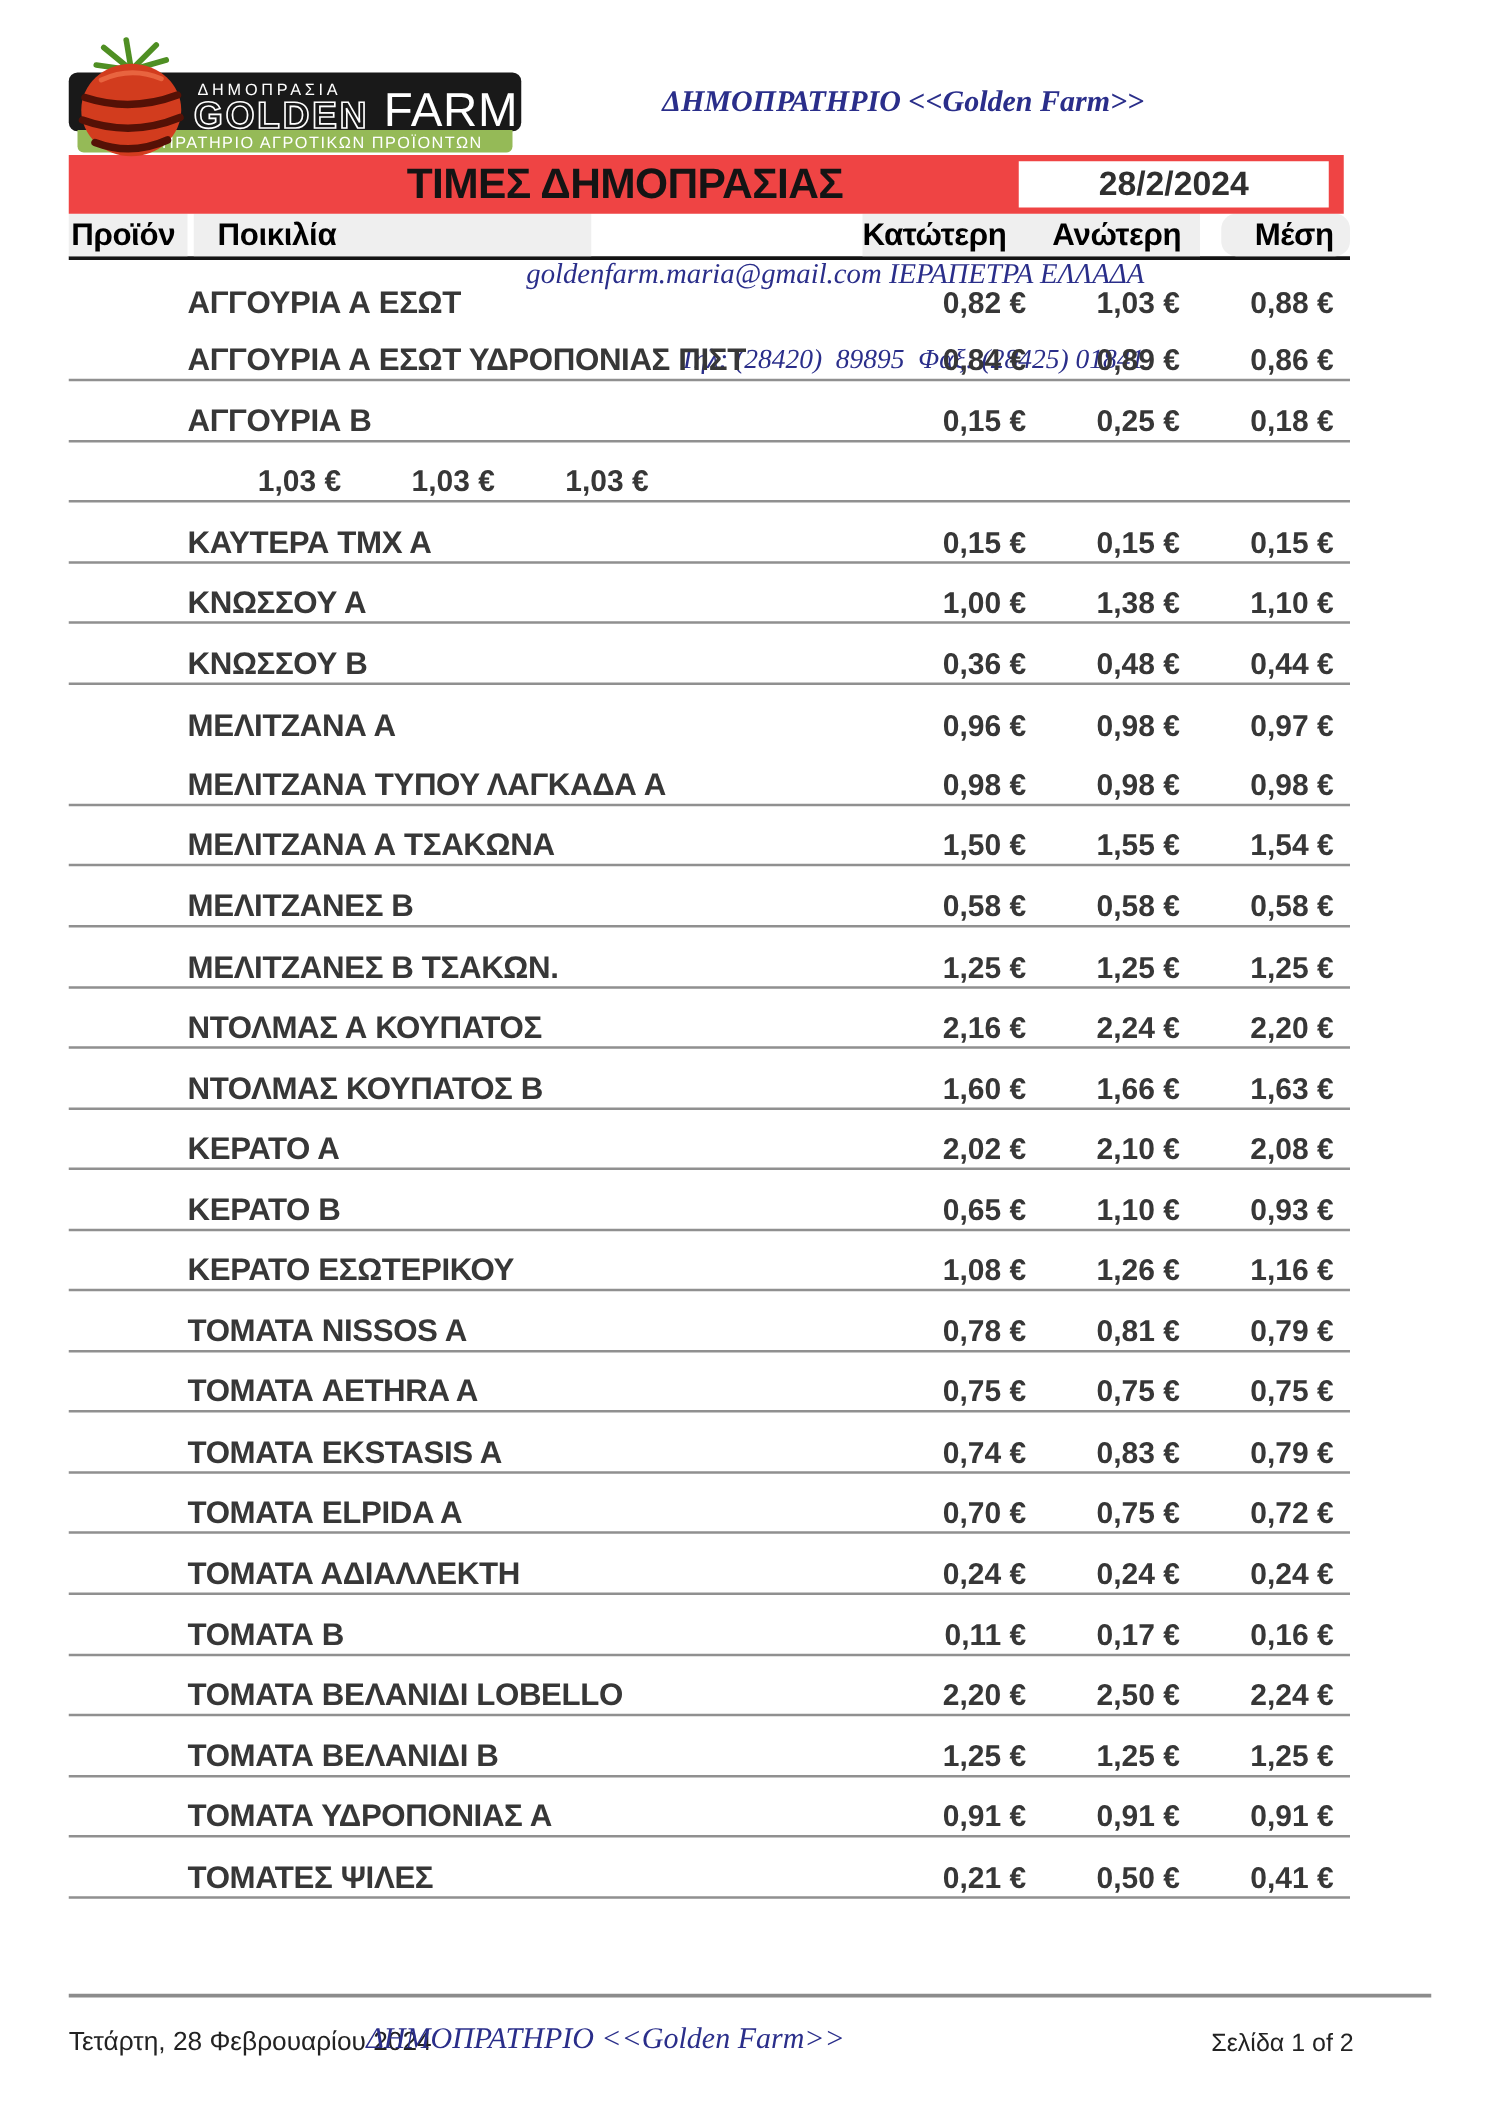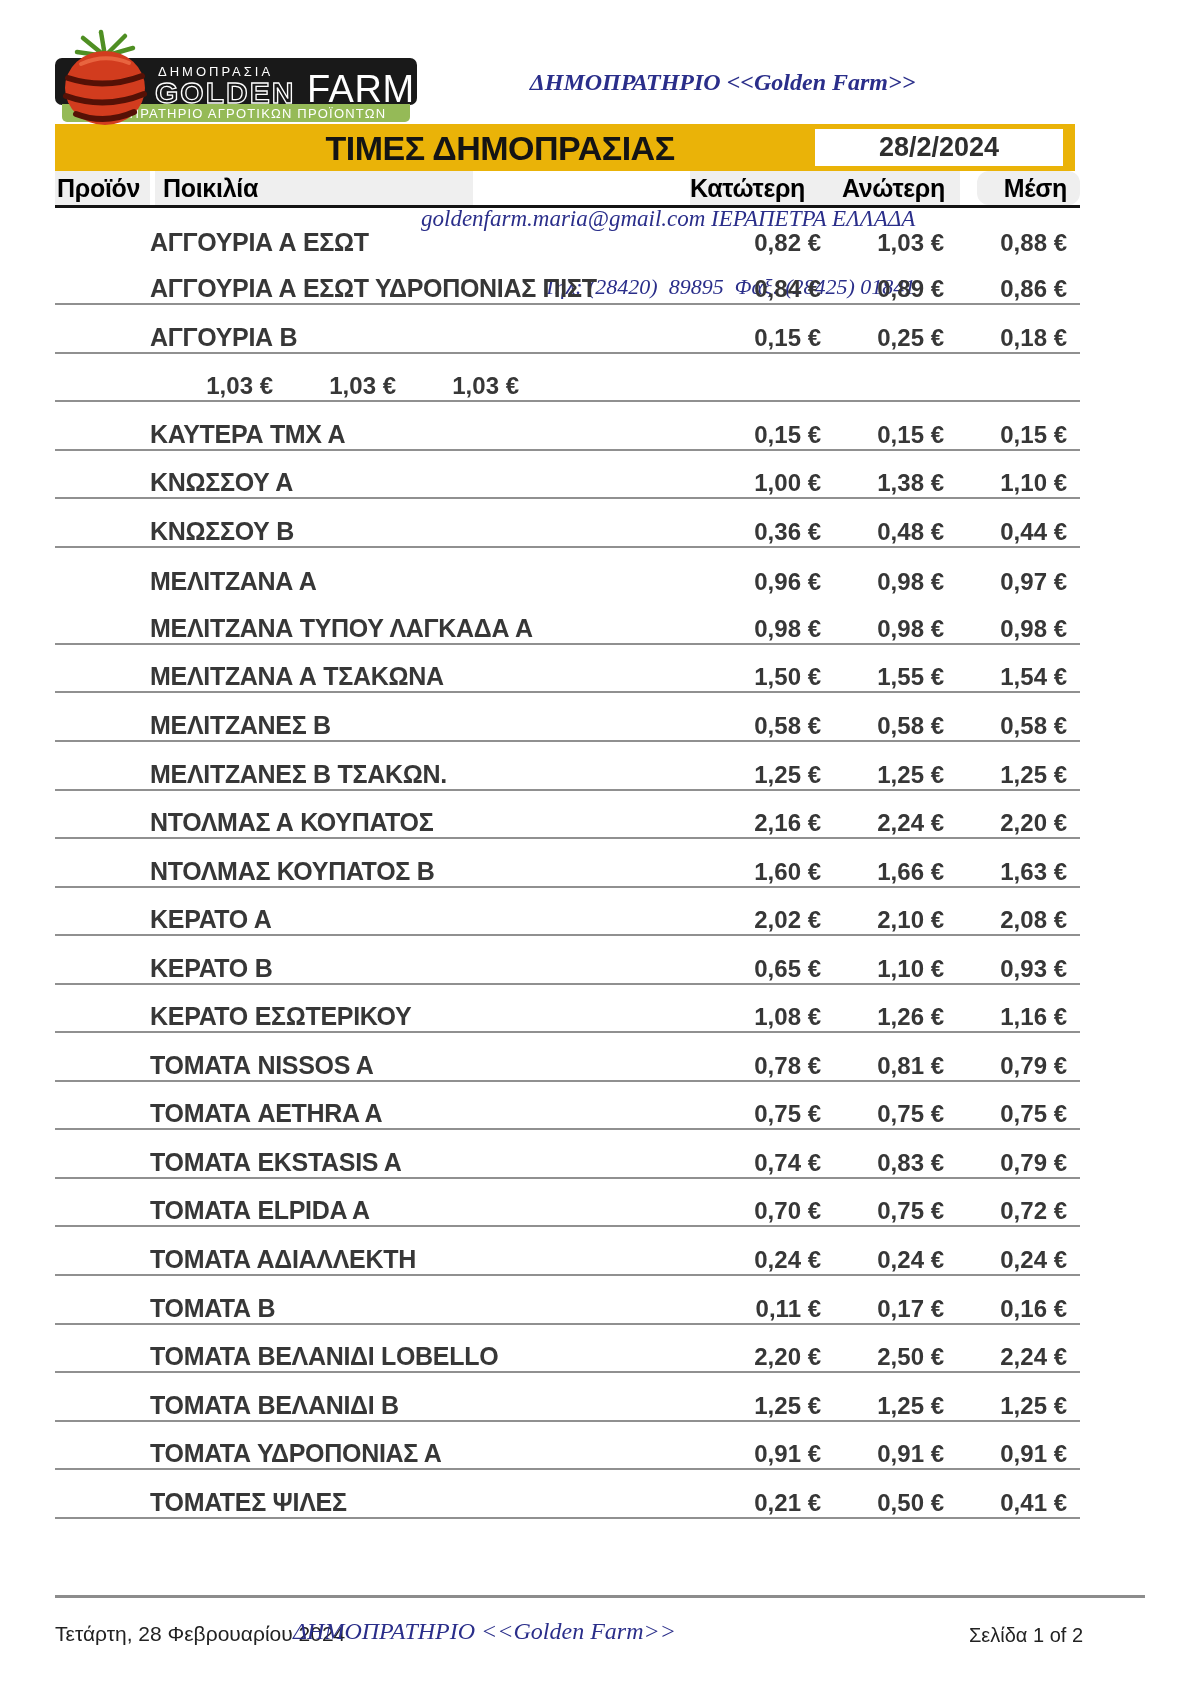--- a/index.html
+++ b/index.html
@@ -61,21 +61,21 @@
   .contact .l1 { font-weight:bold; font-size:24px; }
   .contact .l2 { font-size:23px; }
   .contact .l3 { font-size:23px; }
   .contact .l4 { font-size:22px; }
 
   
   .titlebar {
     position:relative;
     margin:8px 0 0 55px;
     width:1020px; height:47px;
-    background:#eab308;
+    background:#ef4444;
   }
   .titlebar .title {
     position:absolute; left:120px; right:250px; top:50%;
     transform:translateY(-50%);
     text-align:center;
     font-size:34px; font-weight:bold; letter-spacing:-0.5px;
     color:#141414; white-space:nowrap;
   }
   .datebox {
     position:absolute; right:12px; top:5px;
@@ -93,21 +93,21 @@
     box-sizing:border-box;
   }
   .hcell {
     background:#efefef;
     display:flex; align-items:center;
     font-size:25px; font-weight:bold; color:#000000;
     letter-spacing:-0.3px;
   }
   .h-product { width:95px; padding-left:2px; box-sizing:border-box; }
   .h-gap1 { width:5px; }
-  .h-variety { width:318px; padding-left:8px; box-sizing:border-box; }
+  .h-variety { width:318px; padding-left:19px; box-sizing:border-box; }
   .h-spacer { flex:1; }
   .h-prices { width:270px; justify-content:flex-end; padding-right:15px; box-sizing:border-box; }
   .h-prices .h-low  { display:inline-block; width:132px; }
   .h-prices .h-high { display:inline-block; width:123px; text-align:right; }
   .h-gap2 { width:17px; }
   .h-mean { width:103px; justify-content:flex-end; padding-right:13px; box-sizing:border-box;border-radius:12px; }
 
   .tbody { margin-left:55px; width:1025px; }
   .trow {
     height:48.55px;

